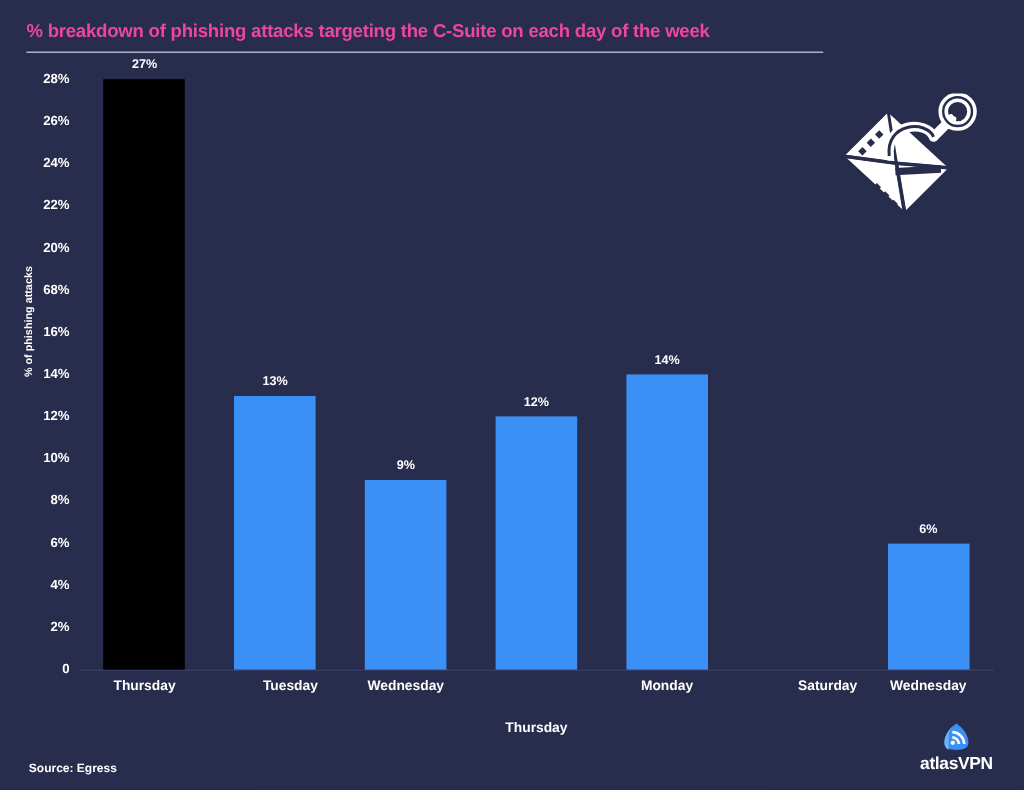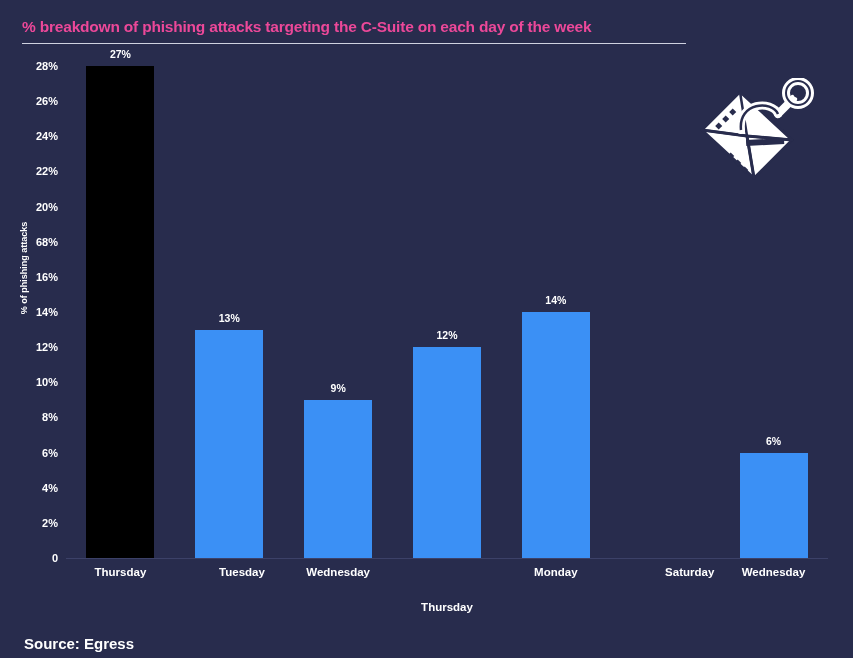--- a/index.html
+++ b/index.html
@@ -127,21 +127,21 @@
     top: 78px;
     width: 122px;
     height: 112px;
   }
 
   
   #source-note {
     position: absolute;
     left: 24px;
     top: 635px;
-    font-size: 15px;
+    font-size: 10px;
     font-weight: bold;
     color: #ffffff;
   }
   #brand {
     position: absolute;
     left: 757px;
     top: 602px;
     width: 80px;
     text-align: center;
   }
@@ -256,20 +256,32 @@
     <g fill="none" stroke="#282c4d" stroke-width="2.5">
       <path d="M 47 52 C 44 24, 78 22, 84 36"></path>
     </g>
     <circle cx="104" cy="15" r="12" fill="none" stroke="#ffffff" stroke-width="8"></circle>
     <circle cx="104" cy="15" r="12" fill="none" stroke="#282c4d" stroke-width="2"></circle>
     <circle cx="104" cy="15" r="5" fill="#282c4d"></circle>
   </svg>
 
   <div id="source-note">Source: Egress</div>
 
+  <div id="brand">
+    <svg id="brand-icon" viewBox="0 0 26 24" xmlns="http://www.w3.org/2000/svg">
+      <path d="M13 1 C7 5, 3 11, 3 17 C3 21, 7 23, 13 23 C19 23, 23 21, 23 17 C23 11, 19 5, 13 1 Z" fill="#3b90f5"></path>
+      <path d="M13 1 C10 3, 8 6, 6.5 9 L6.5 23 C4.5 22, 3 20, 3 17 C3 11, 7 5, 13 1 Z" fill="#6fb0f8"></path>
+      <g fill="#ffffff">
+        <circle cx="10" cy="17" r="1.8"></circle>
+        <path d="M9.6 13.6 a4.6 4.6 0 0 1 4.4 4.4 h2.2 a6.8 6.8 0 0 0 -6.6 -6.6 Z"></path>
+        <path d="M9.6 9.2 a9 9 0 0 1 8.8 8.8 h2.2 a11.2 11.2 0 0 0 -11 -11 Z"></path>
+      </g>
+    </svg>
+    <div id="brand-name">atlasVPN</div>
+  </div>
 
 <div class="xtick-label" style="left: 120.429px;">Thursday</div>
     <div class="xtick-label" style="left: 242px;">Tuesday</div>
     <div class="xtick-label" style="left: 338.143px;">Wednesday</div>
     <div class="xtick-label" style="left: 447px; margin-top: 35px;">Thursday</div>
     <div class="xtick-label" style="left: 555.857px;">Monday</div>
     <div class="xtick-label" style="left: 664.714px; margin-left: 25px;">Saturday</div>
     <div class="xtick-label" style="left: 773.571px;">Wednesday</div>
   </div>
 

